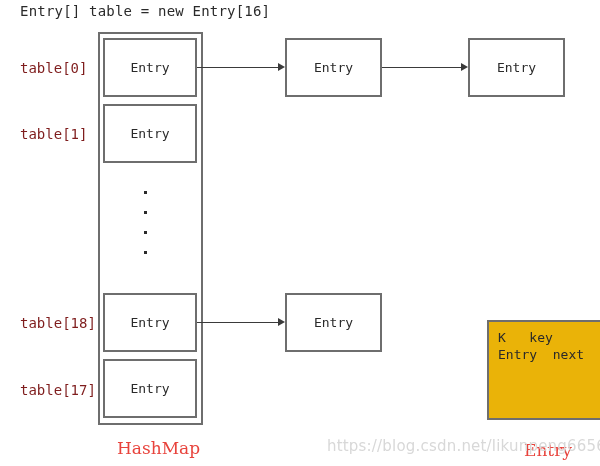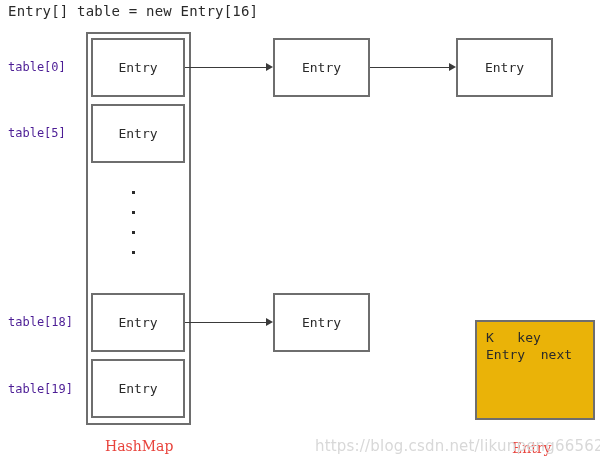--- a/index.html
+++ b/index.html
@@ -10,42 +10,42 @@
   body {
     width: 600px;
     height: 466px;
     position: relative;
     overflow: hidden;
     font-family: "DejaVu Sans Mono", "Liberation Mono", monospace;
     color: #222222;
   }
   #canvas {
     position: absolute;
-    left: 0; top: 0;
+    left: 12px; top: 0;
     width: 536px;
     height: 466px;
   }
   .abs { position: absolute; }
 
   
   .title {
     left: 8px;
     top: 3px;
     font-size: 14px;
     letter-spacing: 0.2px;
     white-space: nowrap;
     color: #2a2a2a;
   }
 
   
   .idx-label {
     left: 8px;
-    font-size: 12px;
+    font-size: 14px;
     white-space: nowrap;
-    color: #4c1d95;
+    color: #7f1d1d;
   }
 
   
   .table-container {
     left: 86px;
     top: 32px;
     width: 105px;
     height: 393px;
     border: 2px solid #6e6e6e;
     box-sizing: border-box;
@@ -113,21 +113,21 @@
   }
   .legend-line {
     font-size: 13px;
     line-height: 17px;
     white-space: pre;
     color: #2a2a2a;
   }
 
   
   .caption-red {
-    font-size: 14px;
+    font-size: 17px;
     color: #e8433c;
     white-space: nowrap;
     font-family: "DejaVu Serif", "Liberation Serif", serif;
   }
 
   
   .watermark {
     left: 315px;
     top: 437px;
     font-size: 15px;
@@ -138,23 +138,23 @@
   }
 </style>
 </head>
 <body>
 
 <div id="canvas">
 
   <div class="abs title">Entry[] table = new Entry[16]</div>
 
   <div class="abs idx-label" style="top:60px">table[0]</div>
-  <div class="abs idx-label" style="top:126px">table[5]</div>
+  <div class="abs idx-label" style="top:126px">table[1]</div>
   <div class="abs idx-label" style="top:315px">table[18]</div>
-  <div class="abs idx-label" style="top:382px">table[19]</div>
+  <div class="abs idx-label" style="top:382px">table[17]</div>
 
   <div class="abs table-container"></div>
 
   <div class="abs entry-box slot" style="top:38px">Entry</div>
   <div class="abs entry-box slot" style="top:104px">Entry</div>
   <div class="abs entry-box slot" style="top:293px">Entry</div>
   <div class="abs entry-box slot" style="top:359px">Entry</div>
 
   <div class="abs dots">
     <span class="dot" style="top:6px"></span>

